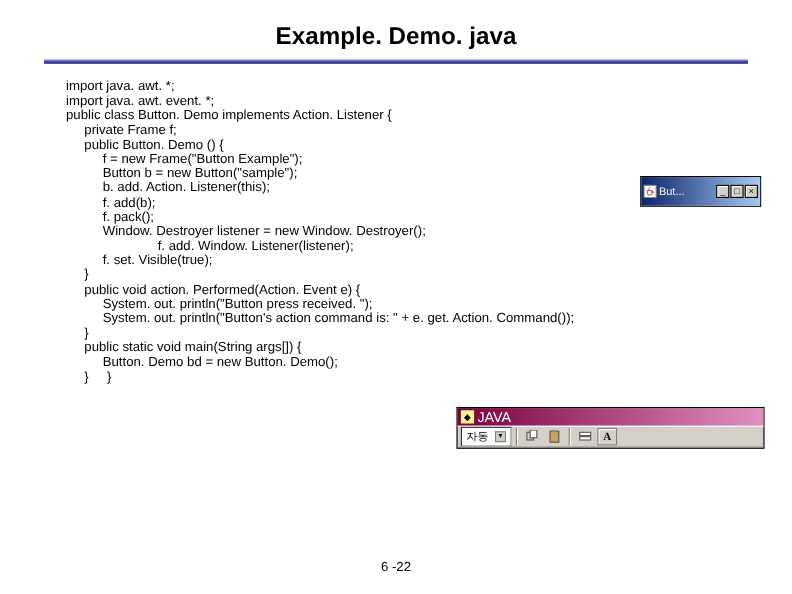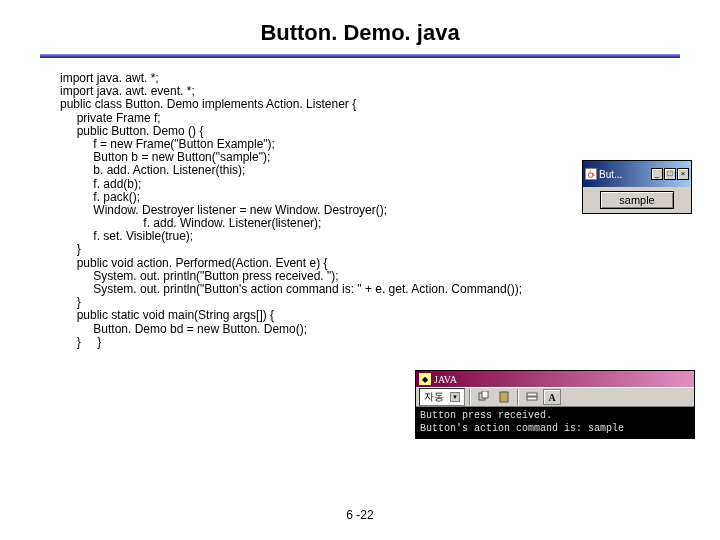--- a/index.html
+++ b/index.html
@@ -125,21 +125,21 @@
   .java-icon {
     width: 12px;
     height: 12px;
     background: #fff68f;
     display: flex;
     align-items: center;
     justify-content: center;
     font-size: 8px;
     color: #000;
   }
-  .java-title-text { color: #fff; font-size: 10px; font-family: Liberation Serif, serif; }
+  .java-title-text { color: #fff; font-size: 13px; }
   .java-toolbar {
     height: 20px;
     display: flex;
     align-items: center;
     padding: 0 3px;
     gap: 2px;
     border-top: 1px solid #fff;
     border-bottom: 1px solid #808080;
   }
   .tool-combo {
@@ -189,21 +189,21 @@
     font-family: "Courier New", monospace;
     font-size: 10px;
     padding: 3px 4px;
     line-height: 1.25;
     white-space: pre;
   }
 </style>
 </head>
 <body>
 
-<div class="slide-title">Button. Demo. java</div>
+<div class="slide-title">Example. Demo. java</div>
 <div class="title-underline"></div>
 
 <div class="code">import java. awt. *;
 import java. awt. event. *;
 public class Button. Demo implements Action. Listener {
      private Frame f;
      public Button. Demo () {
           f = new Frame("Button Example");
           Button b = new Button("sample");
           b. add. Action. Listener(this);
@@ -229,23 +229,20 @@
           <path d="M5 1 q1 1 0 2 q-1 1 0 2" fill="none" stroke="#c33" stroke-width="0.8"></path>
         </svg>
     </span>
     <span class="awt-title-text">But...</span>
     <div class="awt-btns">
       <span class="win-btn">_</span>
       <span class="win-btn">□</span>
       <span class="win-btn">×</span>
     </div>
   </div>
-  <div class="awt-body">
-    <button class="sample-btn">sample</button>
-  </div>
 </div>
 
 <div class="java-win">
   <div class="java-titlebar">
     <span class="java-icon">◆</span>
     <span class="java-title-text">JAVA</span>
   </div>
   <div class="java-toolbar">
     <span class="tool-combo">
       <span>자동</span>
@@ -266,17 +263,15 @@
     </span>
     <span class="tool-sep"></span>
     <span class="tool-btn">
       <svg width="12" height="12" viewBox="0 0 12 12">
           <rect x="1" y="2" width="10" height="3" fill="#fff" stroke="#555"></rect>
           <rect x="1" y="6" width="10" height="3" fill="#fff" stroke="#555"></rect>
         </svg>
     </span>
     <span class="tool-btn boxed">A</span>
   </div>
-  <div class="java-console">Button press received.
-Button's action command is: sample</div>
 </div>
 
 <div class="page-num">6 -22</div>
 
 </body></html>

